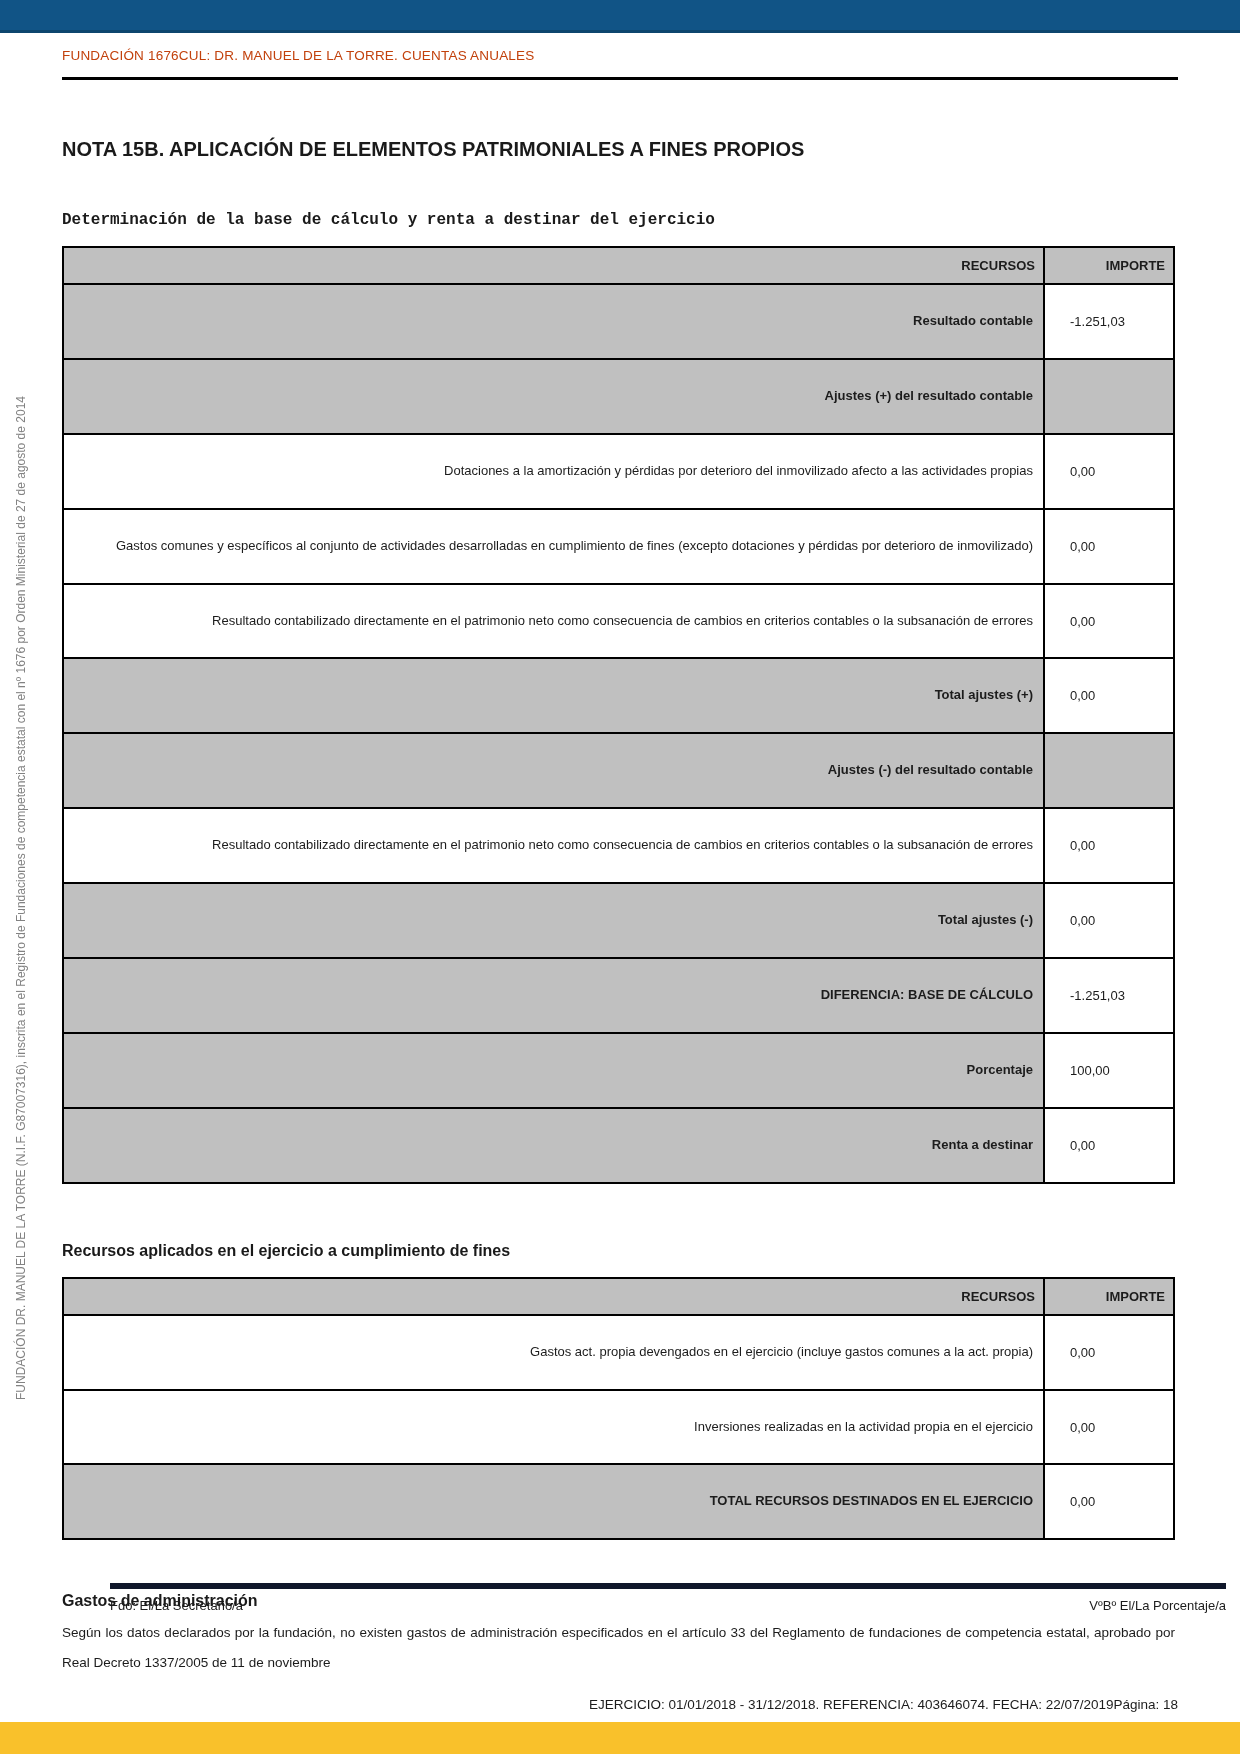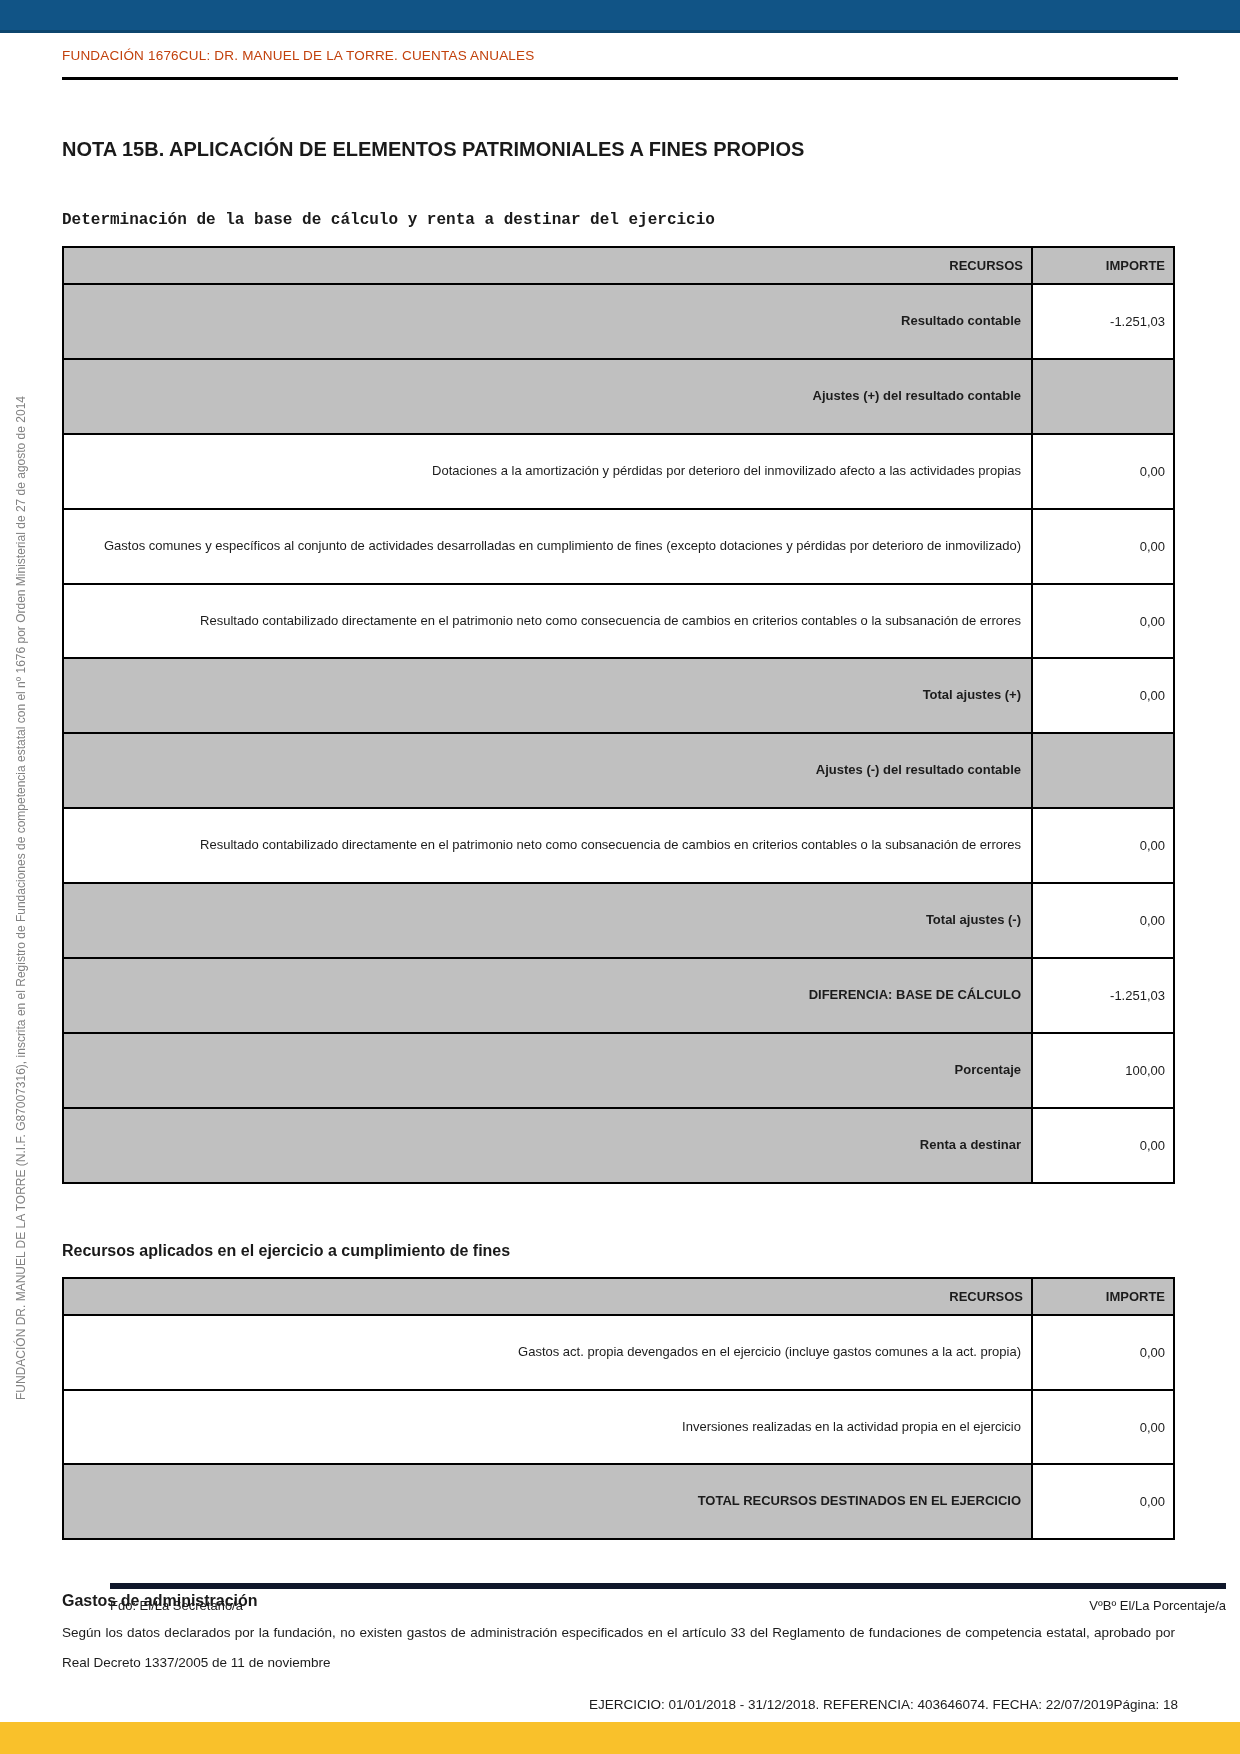--- a/index.html
+++ b/index.html
@@ -27,23 +27,23 @@
   .title { font-size:20px; font-weight:bold; margin-top:58px; color:#1a1a1a; }
   .section-heading { font-size:16px; font-weight:bold; margin-top:52px; color:#1a1a1a; }
   .section-heading.first { margin-top:50px;font-family:Liberation Mono, monospace; }
   .section-heading.second { margin-top:58px; }
   table { width:1113px; border-collapse:collapse; margin-top:17px; table-layout:fixed; }
   th, td { border:2px solid #000; font-size:13px; vertical-align:middle; }
   th {
     background:#c0c0c0; height:37px; text-align:right;
     font-weight:bold; padding:4px 8px;
   }
-  th.c-val-h, td.c-val { width:142px; }
+  th.c-val-h, td.c-val { width:130px; }
   td.c-label { padding:28px 10px; line-height:1.3;text-align:right; }
-  td.c-val { text-align:right; padding:11px 8px; }
+  td.c-val { padding:11px 25px; }
   .gray { background:#c0c0c0; }
   .bold { font-weight:bold; }
   .admin-paragraph {
     margin-top:8px; font-size:13.5px; line-height:2.2;
     text-align:justify; width:1113px; color:#1c1c1c;
   }
   .signature-block {
     position:absolute; left:62px; top:1583px; width:1116px;
     border-top:6px solid #0f172a; padding-top:9px;
     display:flex; justify-content:space-between; font-size:13px;margin-left:48px;

